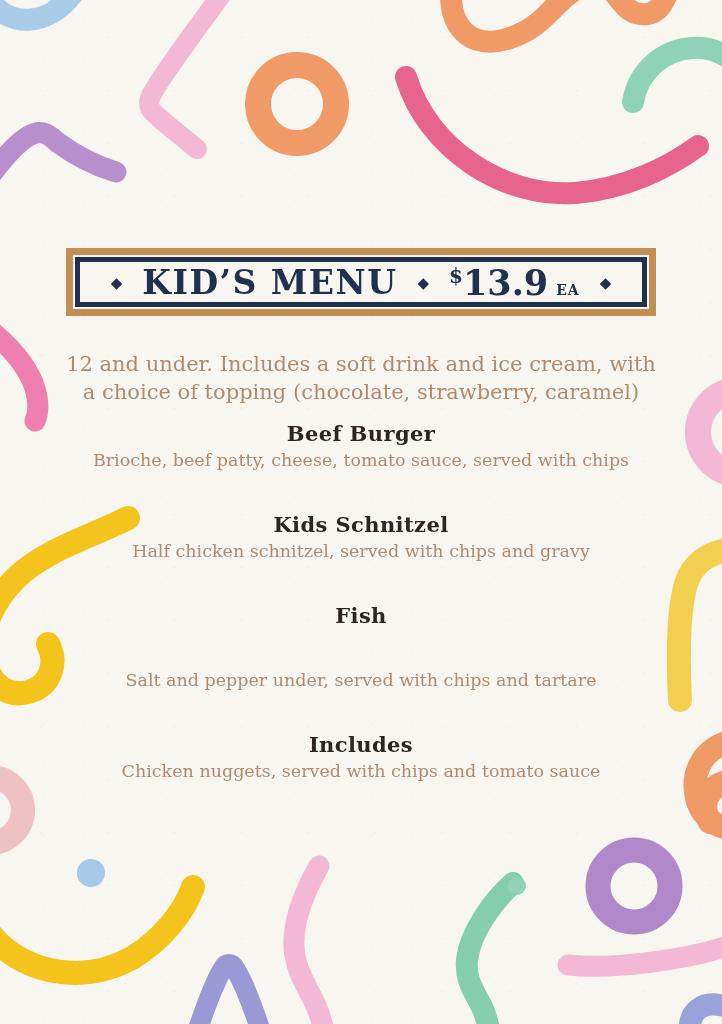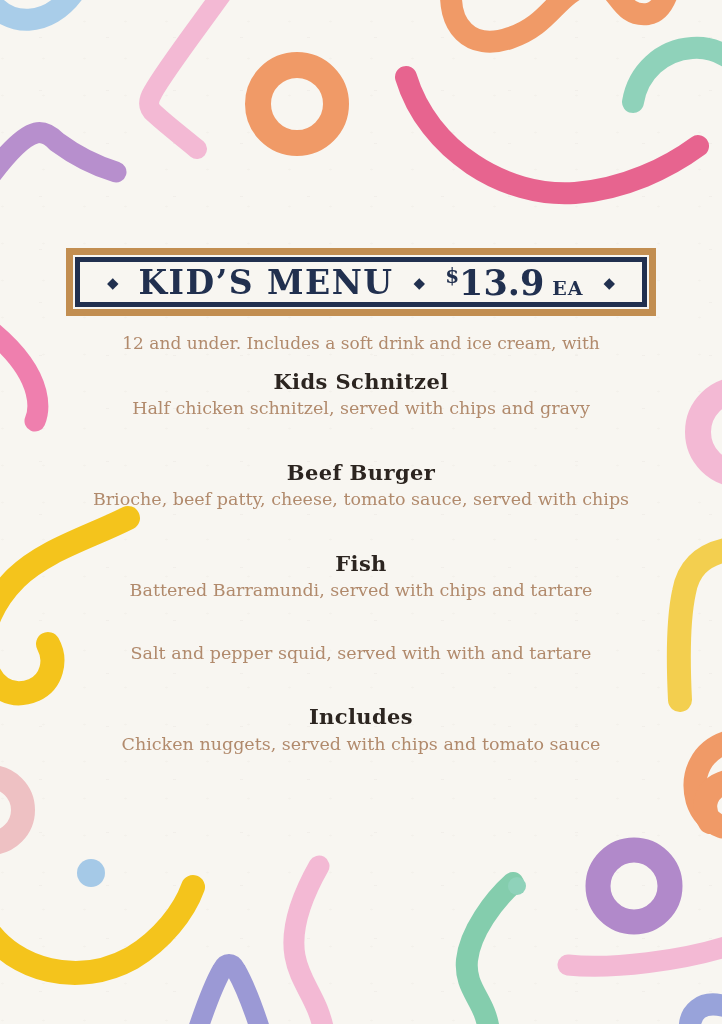--- a/index.html
+++ b/index.html
@@ -49,26 +49,26 @@
   }
   .price {
     font-size: 35px;
     font-weight: 700;
     line-height: 1;
     white-space: nowrap;
     display: flex;
     align-items: baseline;
   }
   .price .cur { font-size: 20px; transform: translateY(-12px); display: inline-block; }
-  .price .ea  { font-size: 19px; letter-spacing: 1px; margin-left: 8px; }
+  .price .ea  { font-size: 14px; letter-spacing: 1px; margin-left: 8px; }
   
   .intro {
-    margin-top: 16px;
+    margin-top: 35px;
     color: var(--brown, #b18a6c);
-    font-size: 17px;
+    font-size: 21px;
     line-height: 1.33;
   }
   .item { margin-top: 40px; }
   .item:first-of-type { margin-top: 14px; }
   .item-name {
     font-size: 21px;
     font-weight: 700;
     color: var(--ink, #2c2520);
     letter-spacing: 0.4px;
     line-height: 1.25;
@@ -120,39 +120,39 @@
         <span class="cur">$</span>
           <span>13.9</span>
           <span class="ea">EA</span>
       </div>
       <span class="diamond">◆</span>
     </div>
   </div>
 
   <div class="intro">
     <div>12 and under. Includes a soft drink and ice cream, with</div>
+    <div>a choice of topping (chocolate, strawberry, caramel)</div>
   </div>
+
+  <section class="item">
+    <h2 class="item-name">Beef Burger</h2>
+    <p class="item-desc">Brioche, beef patty, cheese, tomato sauce, served with chips</p>
+  </section>
 
   <section class="item">
     <h2 class="item-name">Kids Schnitzel</h2>
     <p class="item-desc">Half chicken schnitzel, served with chips and gravy</p>
   </section>
 
   <section class="item">
-    <h2 class="item-name">Beef Burger</h2>
-    <p class="item-desc">Brioche, beef patty, cheese, tomato sauce, served with chips</p>
+    <h2 class="item-name">Fish</h2>
   </section>
 
   <section class="item">
-    <h2 class="item-name">Fish</h2>
-    <p class="item-desc">Battered Barramundi, served with chips and tartare</p>
-  </section>
-
-  <section class="item">
-    <p class="item-desc">Salt and pepper squid, served with with and tartare</p>
+    <p class="item-desc">Salt and pepper under, served with chips and tartare</p>
   </section>
 
   <section class="item">
     <h2 class="item-name">Includes</h2>
     <p class="item-desc">Chicken nuggets, served with chips and tomato sauce</p>
   </section>
 
 </main>
 
 </body></html>

